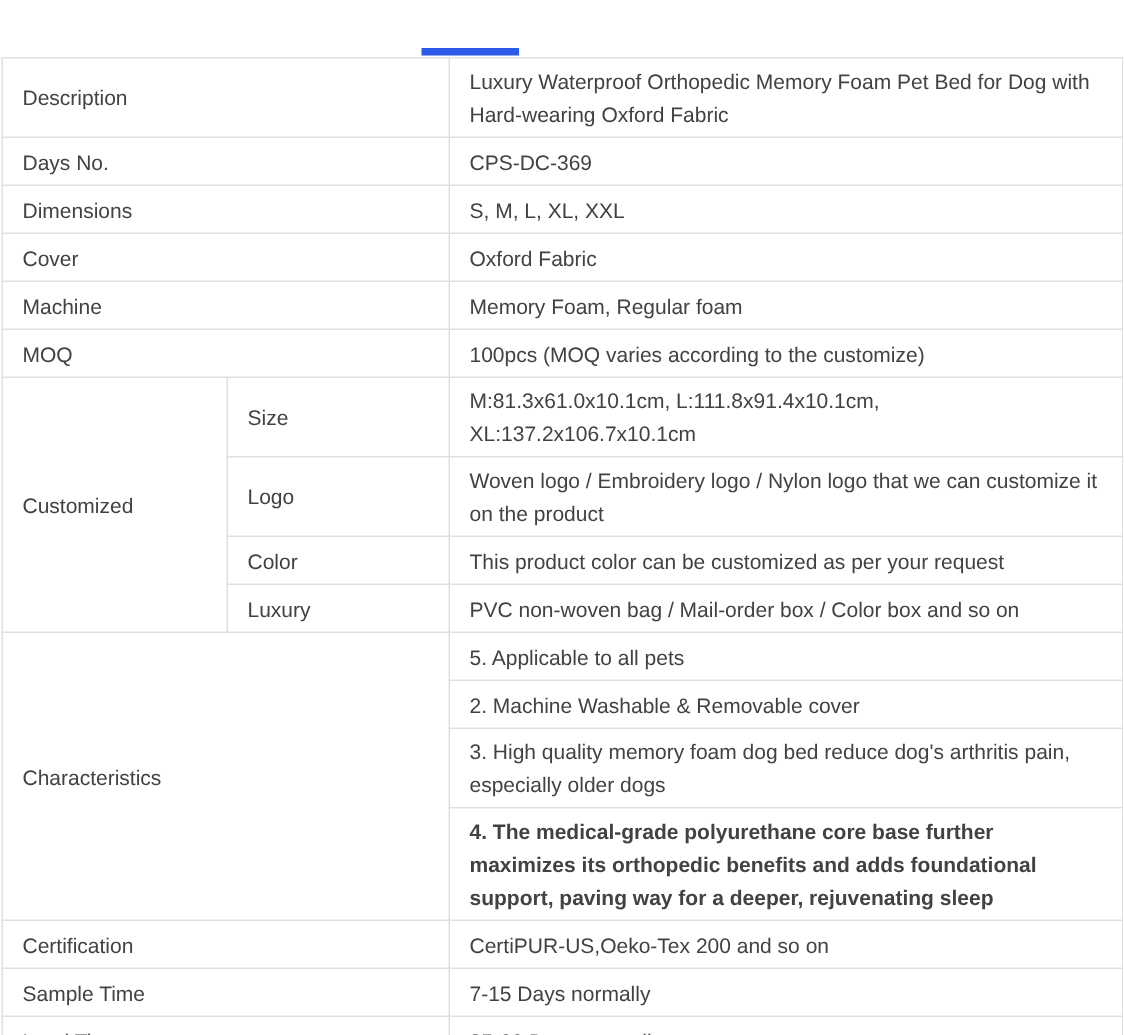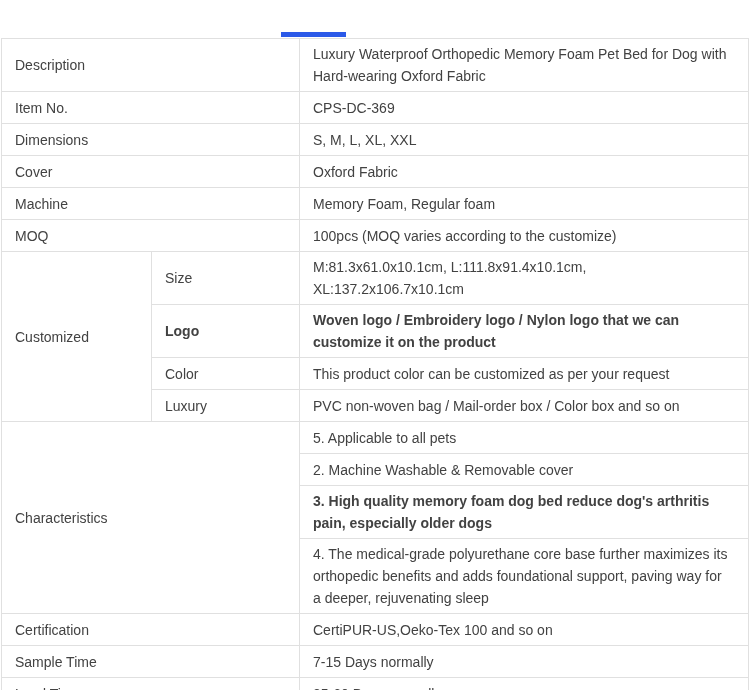--- a/index.html
+++ b/index.html
@@ -45,22 +45,22 @@
     overflow: hidden;
     word-wrap: break-word;
   }
   td.sublabel { padding-left: 11px; }
   td.span-top {
     vertical-align: top;
     padding-top: 5px;
   }
   tr.h32 { height: 32px; }
   tr.h50 { height: 50px; }
-  tr.h53 { height: 53px; font-weight: bold; }
-  tr.h74 { height: 74px; }
+  tr.h53 { height: 53px; }
+  tr.h74 { height: 74px; font-weight: bold; }
 </style>
 </head>
 <body>
 
 <div class="page">
 
   <div class="tabbar">
     <div class="tab-indicator"></div>
   </div>
 
@@ -69,21 +69,21 @@
       <col style="width:150px">
       <col style="width:148px">
       <col style="width:449px">
     </colgroup>
     <tbody>
       <tr class="h50">
         <td colspan="2">Description</td>
         <td>Luxury Waterproof Orthopedic Memory Foam Pet Bed for Dog with Hard-wearing Oxford Fabric</td>
       </tr>
       <tr class="h32">
-        <td colspan="2">Item No.</td>
+        <td colspan="2">Days No.</td>
         <td>CPS-DC-369</td>
       </tr>
       <tr class="h32">
         <td colspan="2">Dimensions</td>
         <td>S, M, L, XL, XXL</td>
       </tr>
       <tr class="h32">
         <td colspan="2">Cover</td>
         <td>Oxford Fabric</td>
       </tr>
@@ -123,21 +123,21 @@
       </tr>
       <tr class="h53">
         <td>3. High quality memory foam dog bed reduce dog's arthritis pain, especially older dogs</td>
       </tr>
       <tr class="h74">
         <td>4. The medical-grade polyurethane core base further maximizes its orthopedic benefits and adds foundational support, paving way for a deeper, rejuvenating sleep</td>
       </tr>
 
       <tr class="h32">
         <td colspan="2">Certification</td>
-        <td>CertiPUR-US,Oeko-Tex 100 and so on</td>
+        <td>CertiPUR-US,Oeko-Tex 200 and so on</td>
       </tr>
       <tr class="h32">
         <td colspan="2">Sample Time</td>
         <td>7-15 Days normally</td>
       </tr>
       <tr class="h32">
         <td colspan="2">Lead Time</td>
         <td>35-60 Days normally</td>
       </tr>
       <tr class="h32">

